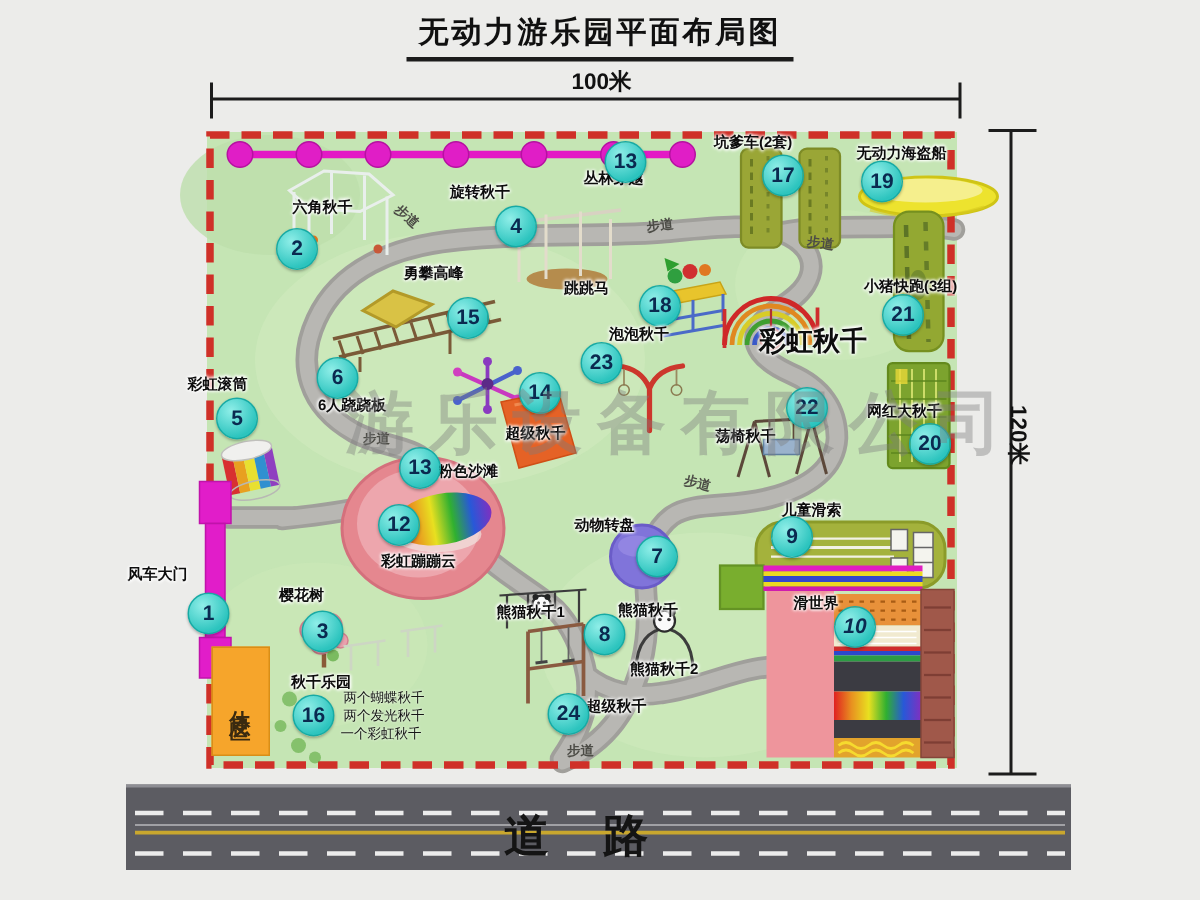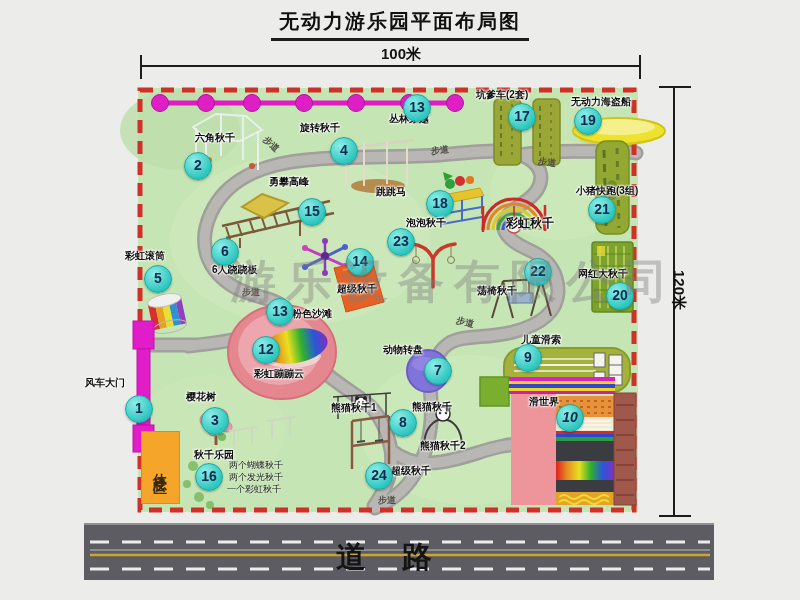--- a/index.html
+++ b/index.html
@@ -435,21 +435,21 @@
       <div class="map-label" style="left: 578px; top: 267px;">网红大秋千</div>
       <div class="badge" style="left: 620px; top: 296px;">20</div>
       <div class="map-label" style="left: 576px; top: 184px;">小猪快跑(3组)</div>
       <div class="badge" style="left: 602px; top: 210px;">21</div>
       <div class="map-label" style="left: 477px; top: 284px;">荡椅秋千</div>
       <div class="badge" style="left: 538px; top: 272px;">22</div>
       <div class="map-label" style="left: 406px; top: 216px;">泡泡秋千</div>
       <div class="badge" style="left: 401px; top: 242px;">23</div>
       <div class="map-label" style="left: 391px; top: 464px;">超级秋千</div>
       <div class="badge" style="left: 379px; top: 476px;">24</div>
-      <div class="map-label" style="left: 506px; top: 215px; font-size: 12px;">彩虹秋千</div>
+      <div class="map-label" style="left: 506px; top: 215px; font-size: 18px;">彩虹秋千</div>
       <div class="map-label" style="left: 331px; top: 401px; font-size: 10px;">熊猫秋千1</div>
       <div class="map-label" style="left: 420px; top: 439px; font-size: 10px;">熊猫秋千2</div>
       <div class="path-label" style="left: 262px; top: 138px; transform: rotate(42deg);">步道</div>
       <div class="path-label" style="left: 431px; top: 144px; transform: rotate(-6deg);">步道</div>
       <div class="path-label" style="left: 538px; top: 156px; transform: rotate(8deg);">步道</div>
       <div class="path-label" style="left: 242px; top: 286px;">步道</div>
       <div class="path-label" style="left: 456px; top: 316px; transform: rotate(14deg);">步道</div>
       <div class="path-label" style="left: 378px; top: 494px;">步道</div>
     </div>
 

